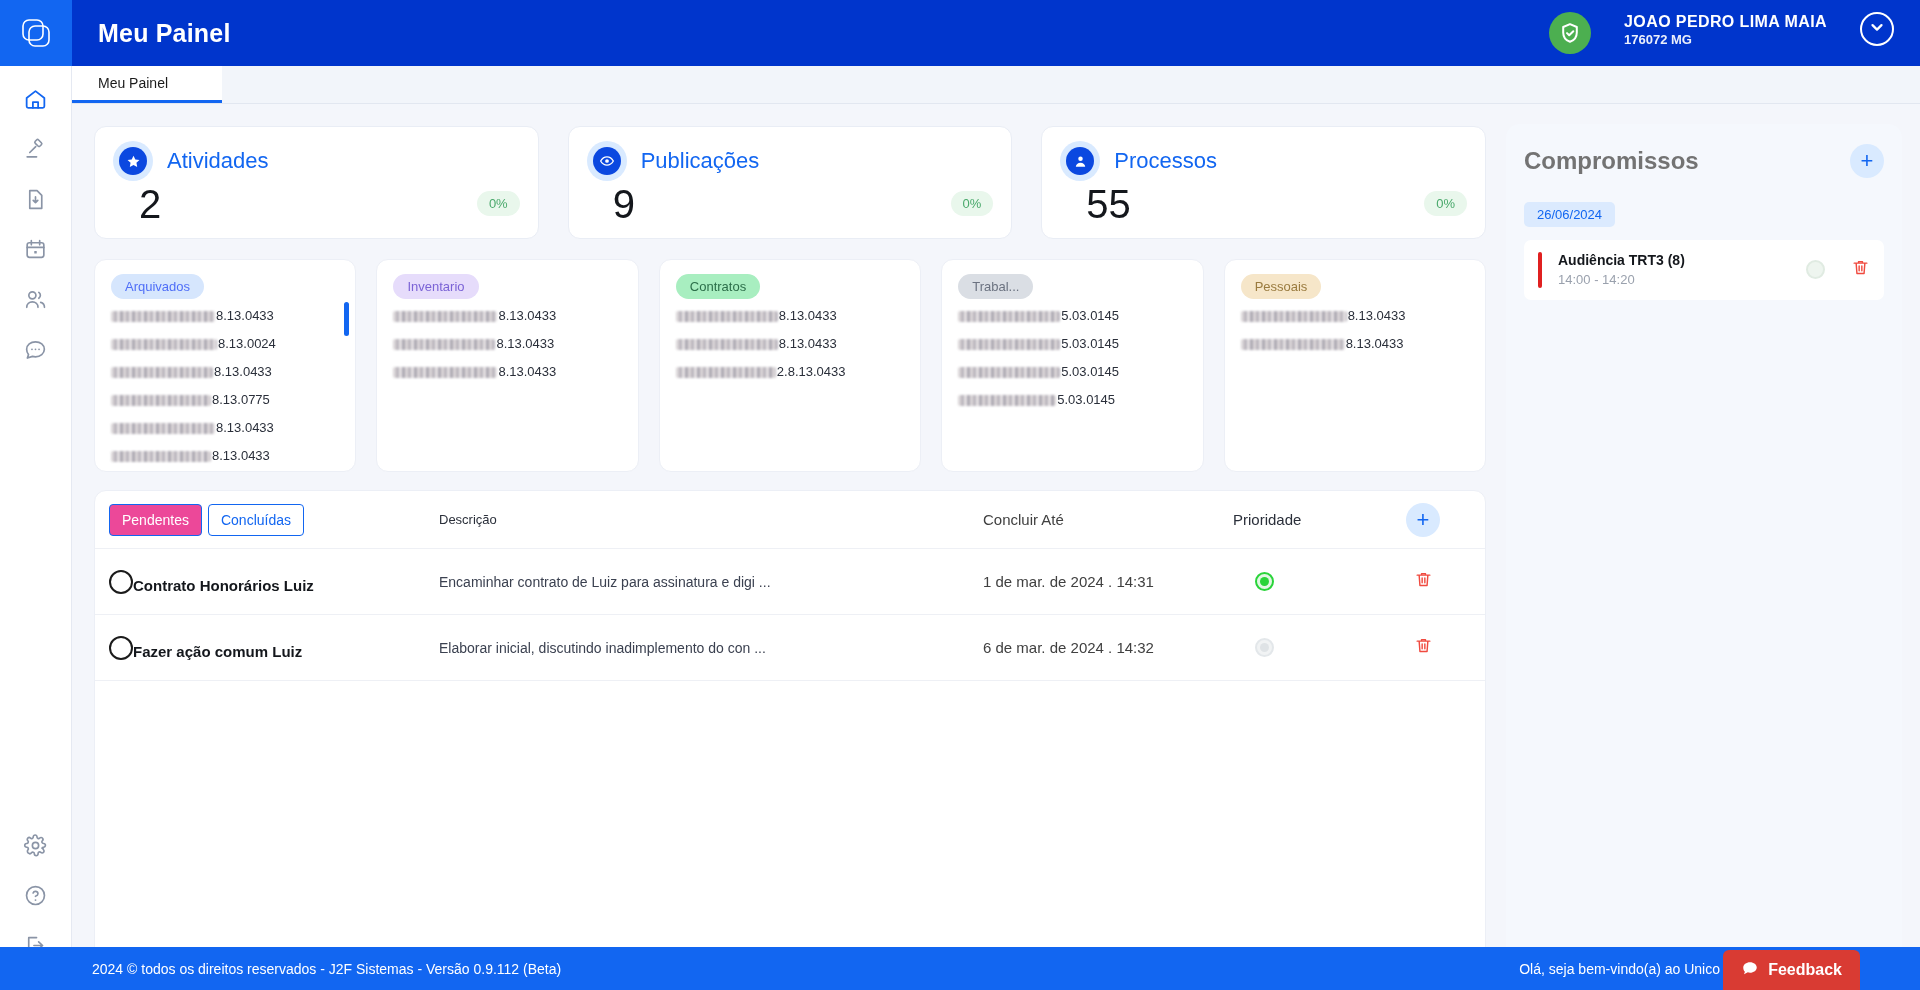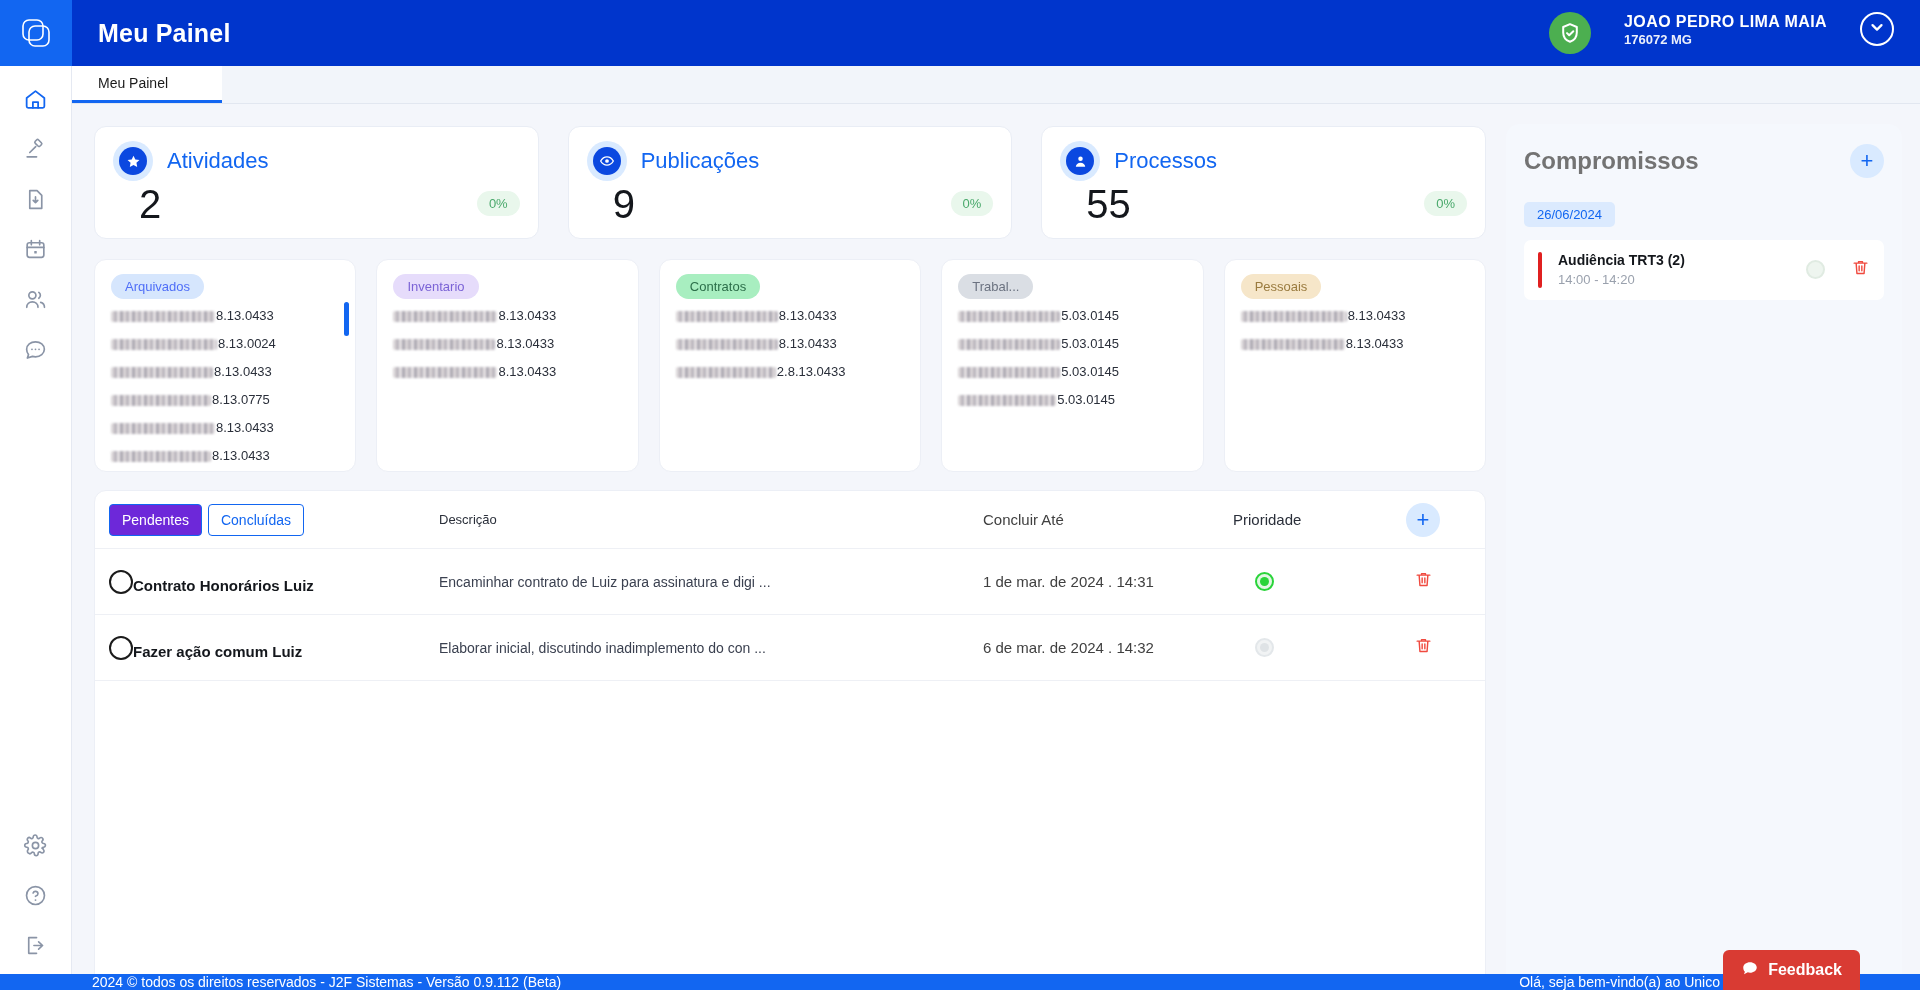--- a/index.html
+++ b/index.html
@@ -124,21 +124,21 @@
   }
   .task-head {
     display: flex; align-items: center; height: 58px;
     border-bottom: 1px solid #eef0f5; padding: 0 22px 0 14px;
   }
   .seg { display: flex; gap: 6px; width: 330px; flex: 0 0 330px; }
   .seg-btn {
     font-size: 14px; padding: 7px 12px; border-radius: 4px; cursor: pointer;
     border: 1px solid #1266f1;
   }
-  .seg-btn.on { background: #6d28d9; color: #fff; }
+  .seg-btn.on { background: #ec4899; color: #fff; }
   .seg-btn.off { background: #fff; color: #1266f1; }
   .col-desc { flex: 1; font-size: 13px; color: #2a2f3a; }
   .col-due  { width: 250px; flex: 0 0 250px; font-size: 15px; color: #404040; }
   .col-prio { width: 150px; flex: 0 0 150px; font-size: 15px; color: #2a2f3a; }
   .col-act  { width: 80px; flex: 0 0 80px; display: flex; justify-content: center; }
   .plus-circle {
     width: 34px; height: 34px; border-radius: 50%; background: #d9eaff;
     display: flex; align-items: center; justify-content: center;
     color: #1266f1; font-size: 22px; line-height: 1; cursor: pointer; font-weight: 300;
   }
@@ -189,21 +189,21 @@
   .appt-txt { line-height: 1.4; }
   .appt-name { font-size: 14px; font-weight: 700; color: #14171c; }
   .appt-time { font-size: 13px; color: #9aa1ad; }
   .appt-status {
     margin-left: auto; width: 19px; height: 19px; border-radius: 50%;
     background: #eef5ef; border: 2px solid #e0ebe2; margin-right: 26px;
   }
 
   
   .footer {
-    position: absolute; left: 0; bottom: 0; width: 1920px; height: 16px;
+    position: absolute; left: 0; bottom: 0; width: 1920px; height: 43px;
     background: #1266f1; color: #fff; font-size: 14px;
     display: flex; align-items: center; padding: 0 20px; z-index: 10;
   }
   .footer-left { margin-left: 72px; }
   .footer-right { margin-left: auto; margin-right: 180px; }
   .feedback {
     position: absolute; right: 60px; bottom: 0; background: #d93b33; color: #fff;
     border-radius: 6px 6px 0 0; padding: 9px 18px; display: flex; align-items: center;
     gap: 9px; font-size: 16px; z-index: 11; cursor: pointer; font-weight: bold;
   }
@@ -461,21 +461,21 @@
             <div class="appt-title">Compromissos</div>
             <div class="appt-plus">
               <span>+</span>
             </div>
           </div>
           <div class="date-chip">26/06/2024</div>
           <div id="appt-items">
               <div class="appt-item">
                 <div class="appt-bar"></div>
                 <div class="appt-txt">
-                  <div class="appt-name">Audiência TRT3 (2)</div>
+                  <div class="appt-name">Audiência TRT3 (8)</div>
                   <div class="appt-time">14:00 - 14:20</div>
                 </div>
                 <div class="appt-status"></div>
                 <span class="trash"><svg width="19" height="19" viewBox="0 0 24 24" fill="none" stroke="currentColor" stroke-width="1.8" stroke-linecap="round" stroke-linejoin="round">
                     <path d="M4 6.5h16M9.5 6.5V4.6h5V6.5M6.5 6.5l1 13h9l1-13"></path>
                     <path d="M10.3 10v6M13.7 10v6"></path>
                   </svg></span>
               </div>
             </div>
         </div>

